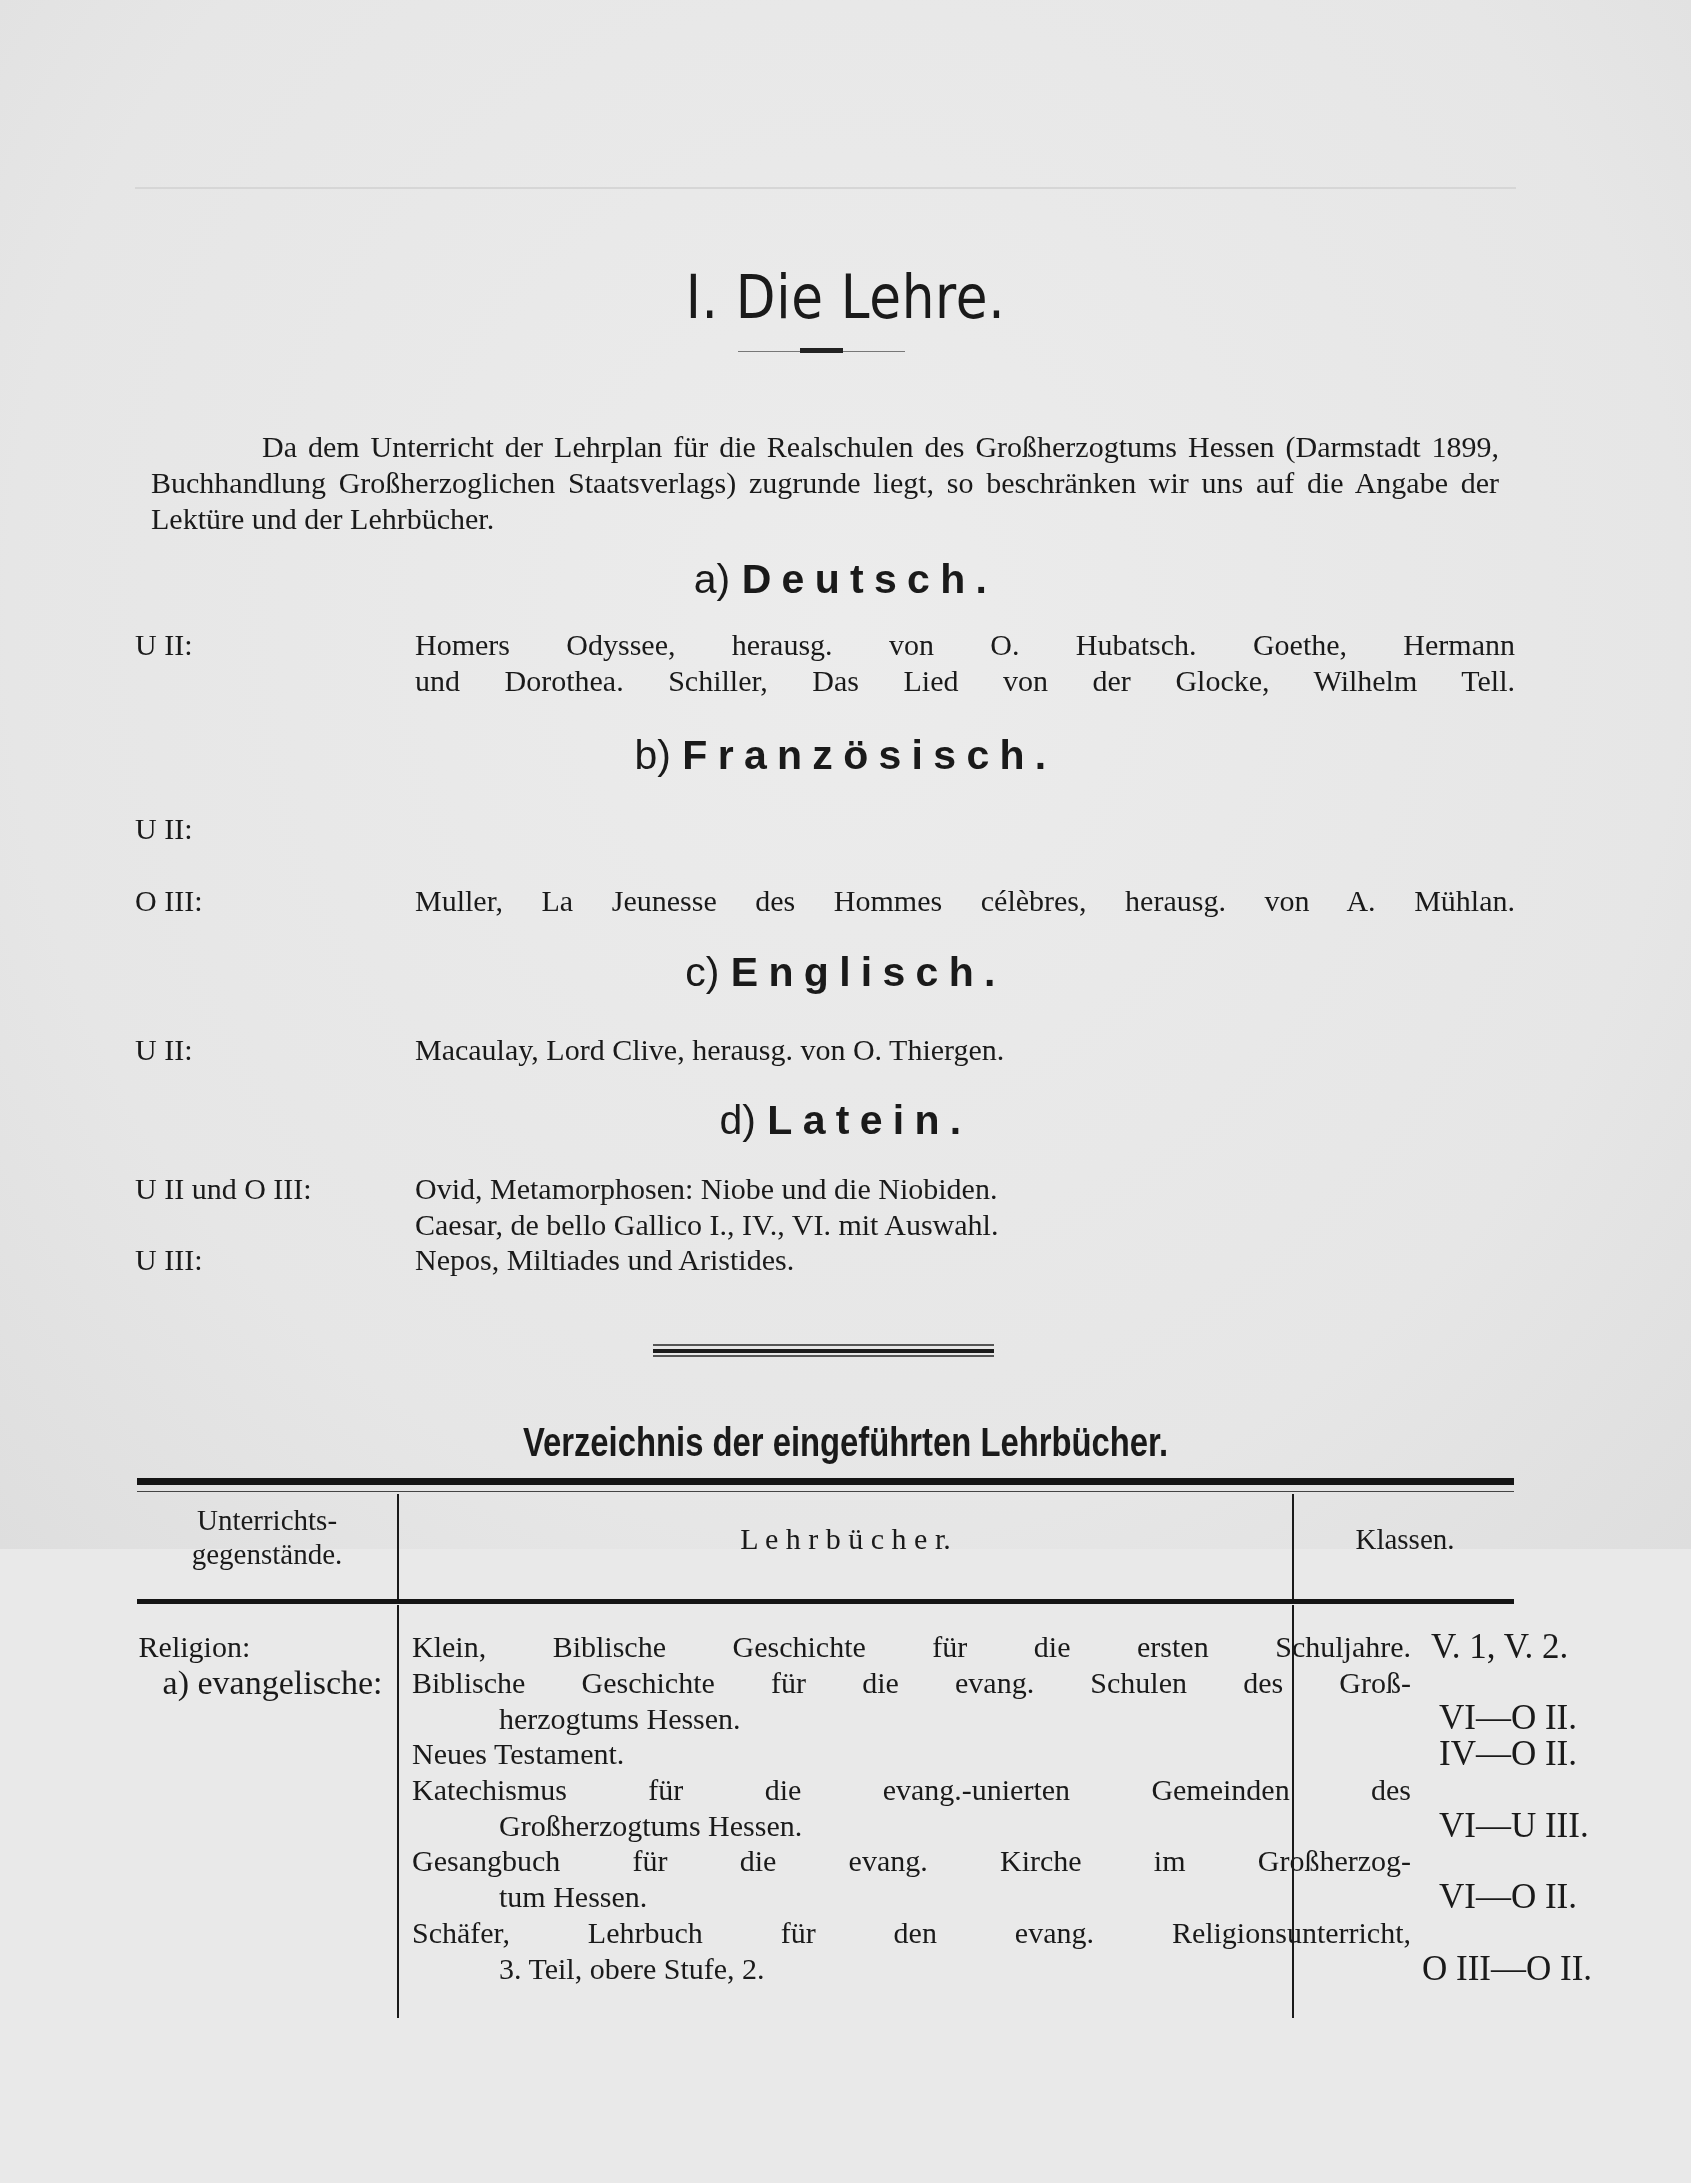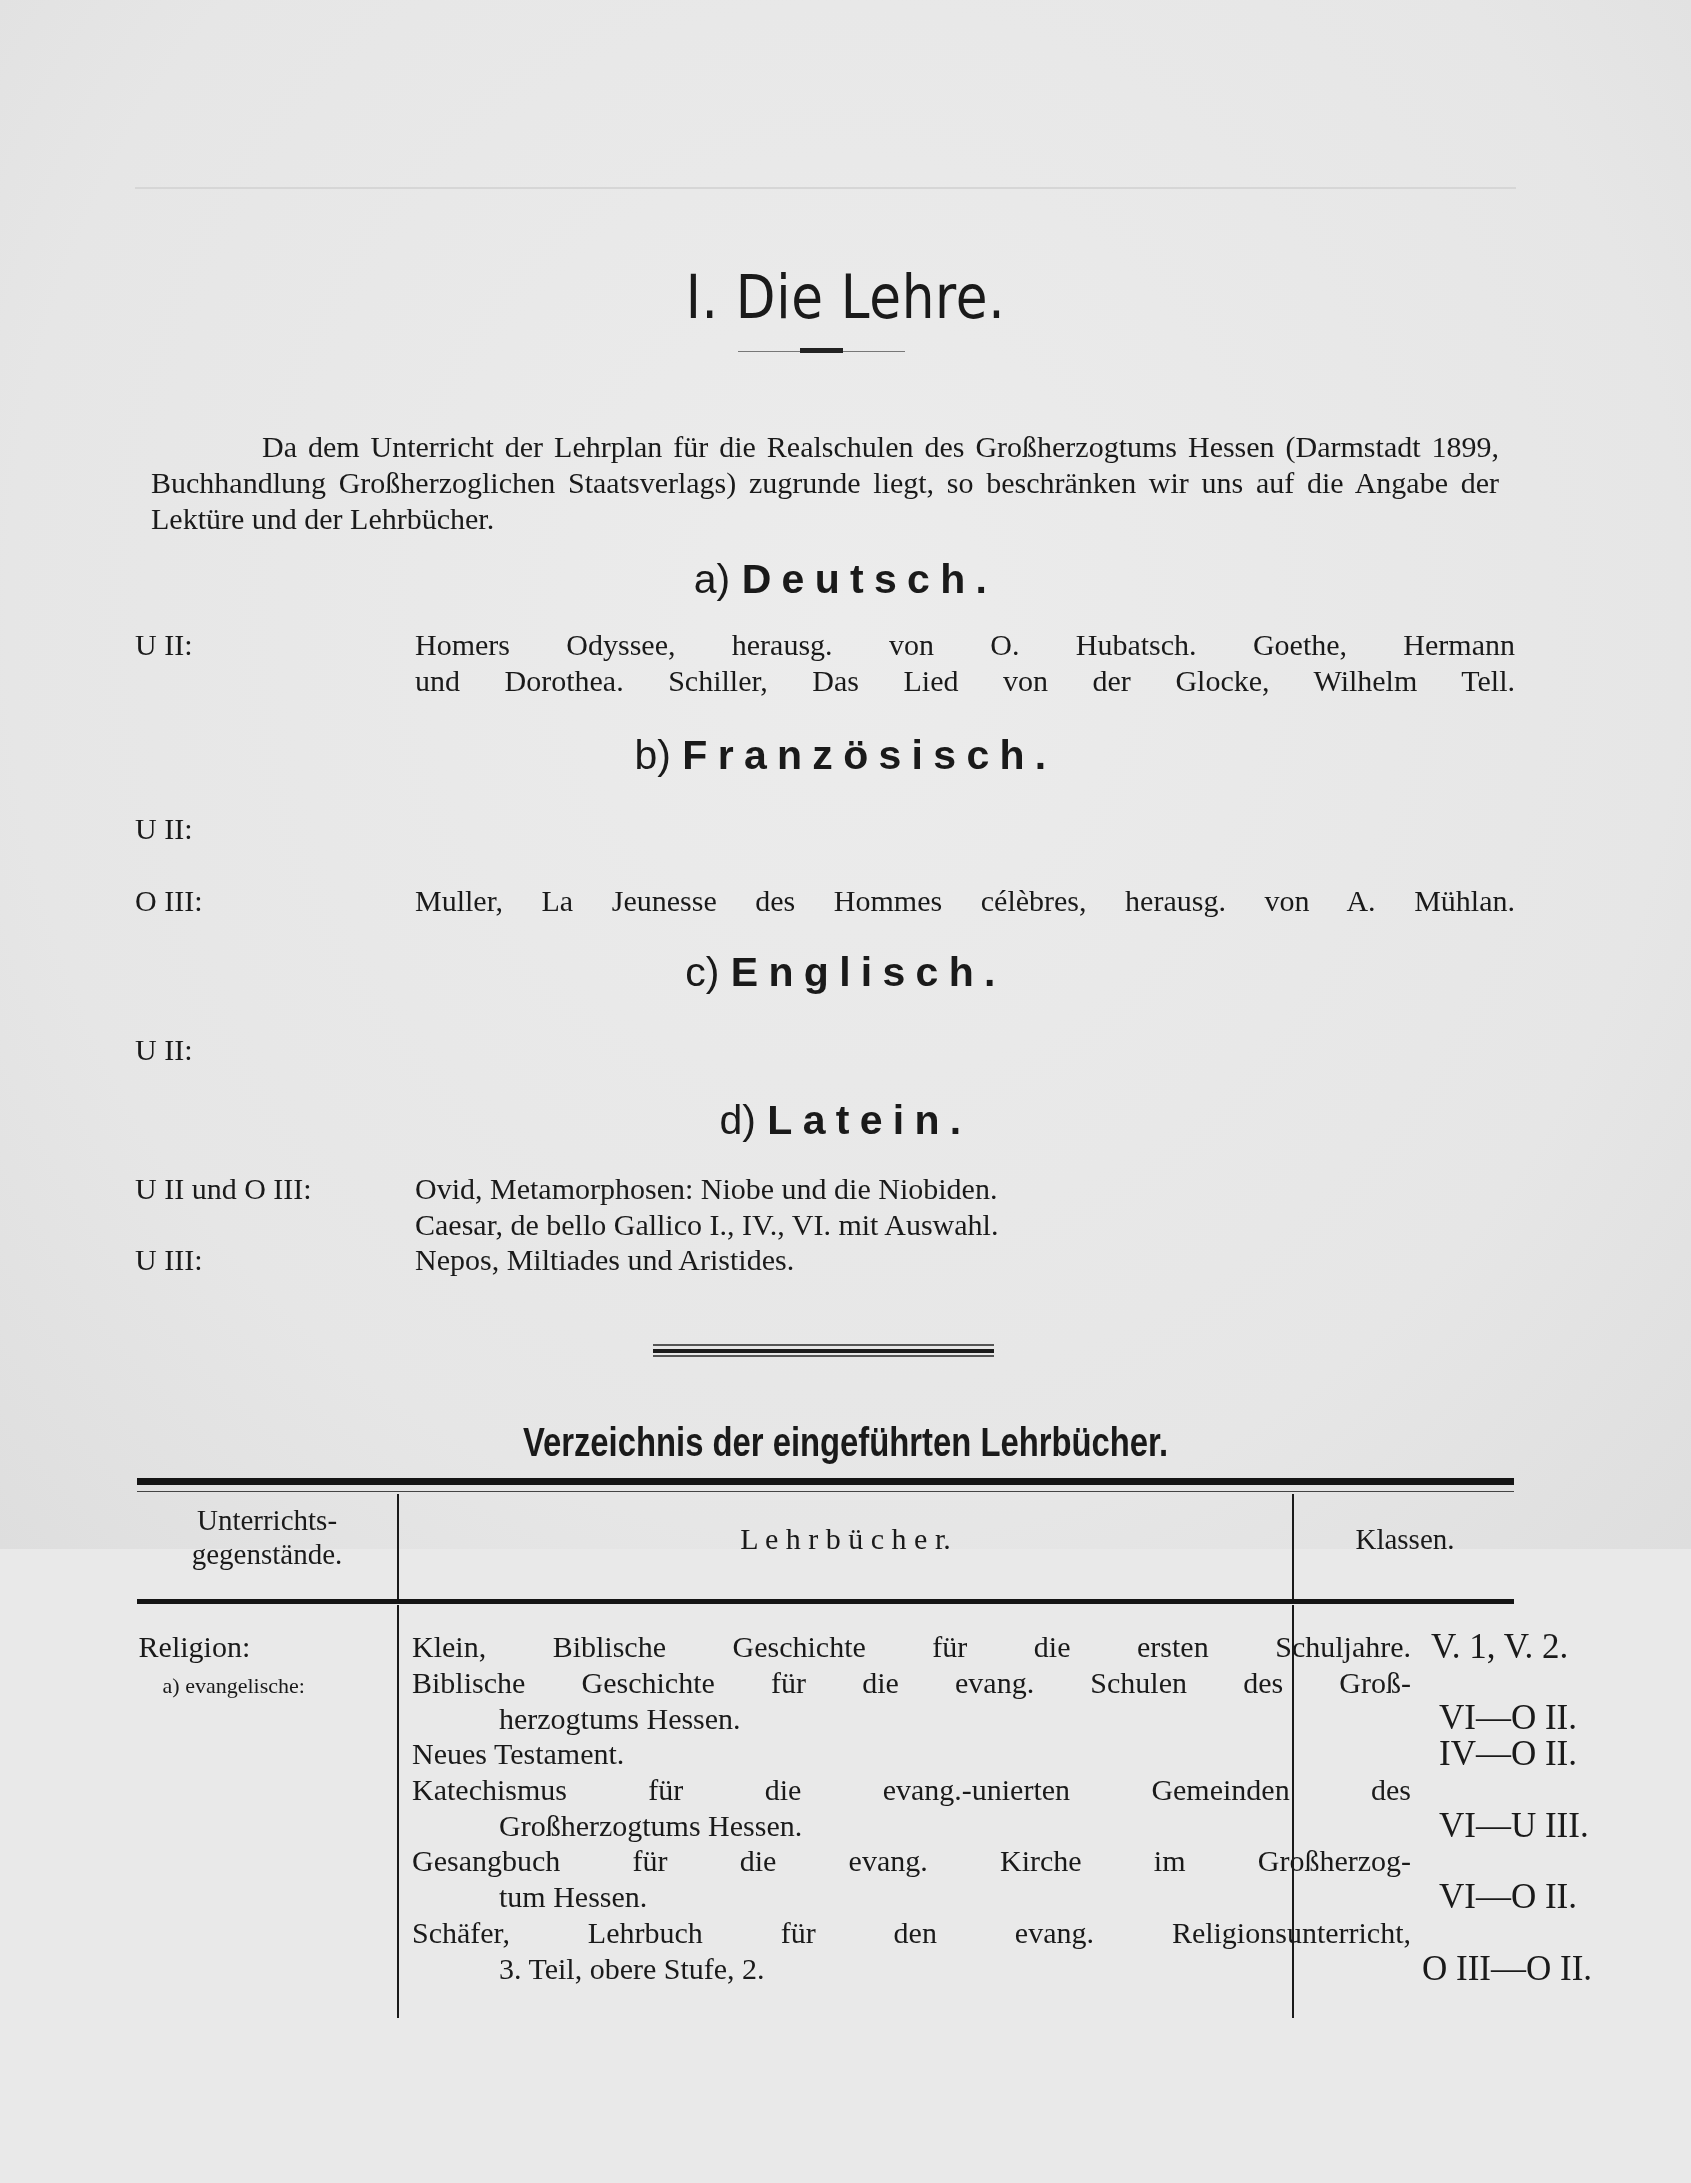--- a/index.html
+++ b/index.html
@@ -49,21 +49,21 @@
     transform: scaleX(0.82); transform-origin: center; }
 
   .tbl { position: absolute; left: 137px; width: 1377px; top: 1478px; }
   .tbl .rule-top { position: absolute; left: 0; right: 0; top: 0; height: 7.1px; background: #151515; }
   .tbl .rule-top2 { position: absolute; left: 0; right: 0; top: 12.7px; height: 1.6px; background: #444; }
   .tbl .rule-mid { position: absolute; left: 0; right: 0; top: 121px; height: 4.8px; background: #151515; }
   .tbl .vline { position: absolute; width: 2.4px; background: #1a1a1a; }
   .tbl .hcell { position: absolute; text-align: center; font-size: 29px; line-height: 34px; }
   .tbl .rows { position: absolute; left: 0; top: 151px; width: 1377px; }
   .tbl .subject { position: absolute; left: 1.6px; font-size: 30px; line-height: 36px; }
-  .tbl .subject .sub { font-size: 22px; padding-left: 24px; }
+  .tbl .subject .sub { font-size: 34px; padding-left: 24px; }
   .tbl .book { position: absolute; left: 275px; width: 999px; font-size: 30px; line-height: 36px; }
   .tbl .book .l1 { display: block; text-align: justify; text-align-last: justify; }
   .tbl .book .l1.single { text-align-last: left; }
   .tbl .book .l2 { display: block; padding-left: 87px; }
   .tbl .klass { position: absolute; left: 1294px; width: 83px; font-size: 35px; line-height: 36px; white-space: nowrap; }
 </style>
 </head>
 <body>
 
 <div class="page">
@@ -104,20 +104,23 @@
       <span class="line justify-line">Muller, La Jeunesse des Hommes célèbres, herausg. von A. Mühlan.</span>
     </div>
   </div>
 
   <div class="section-head" style="top:949px;">
     <span class="letter">c)</span>
     <span class="subj">Englisch.</span>
   </div>
   <div class="entry" style="top:1032px;">
     <span class="cls">U II:</span>
+    <div class="txt nojust">
+      <span class="line">Macaulay, Lord Clive, herausg. von O. Thiergen.</span>
+    </div>
   </div>
 
   <div class="section-head" style="top:1097px;">
     <span class="letter">d)</span>
     <span class="subj">Latein.</span>
   </div>
   <div class="entry" style="top:1171px;">
     <span class="cls">U II und O III:</span>
     <div class="txt nojust">
       <span class="line">Ovid, Metamorphosen: Niobe und die Niobiden.</span>

